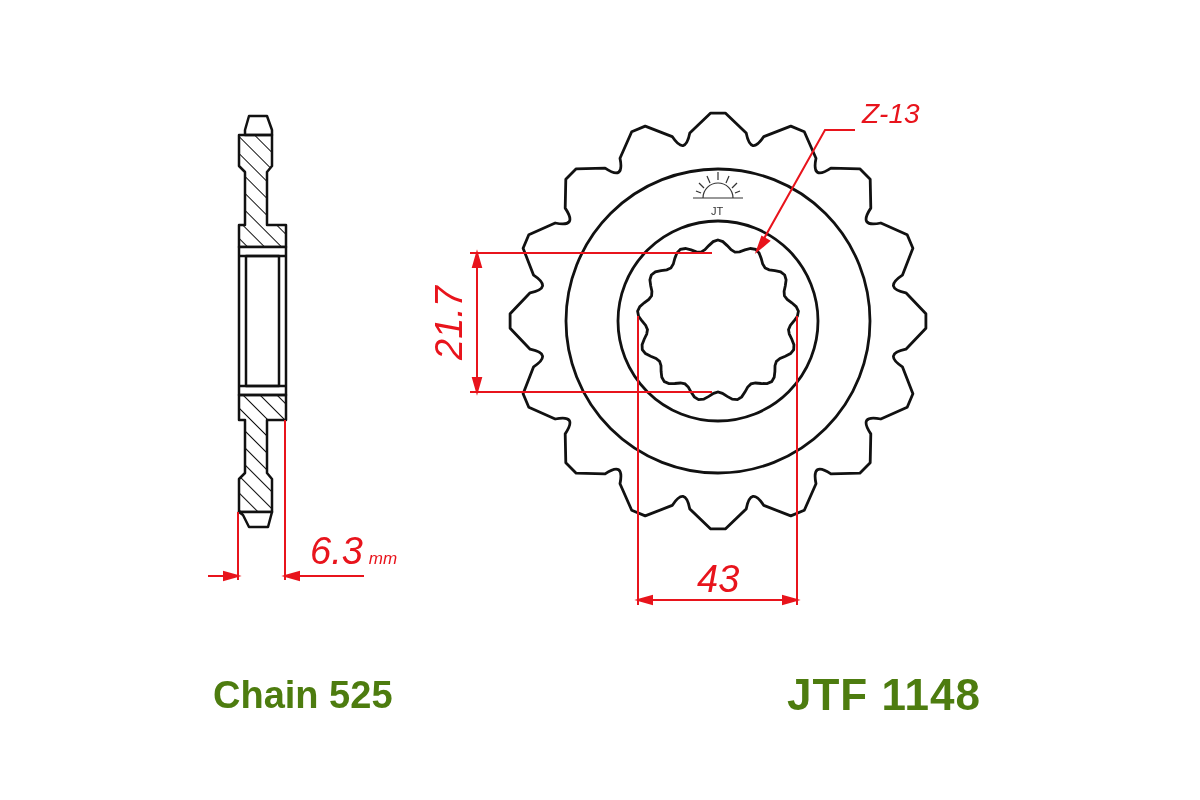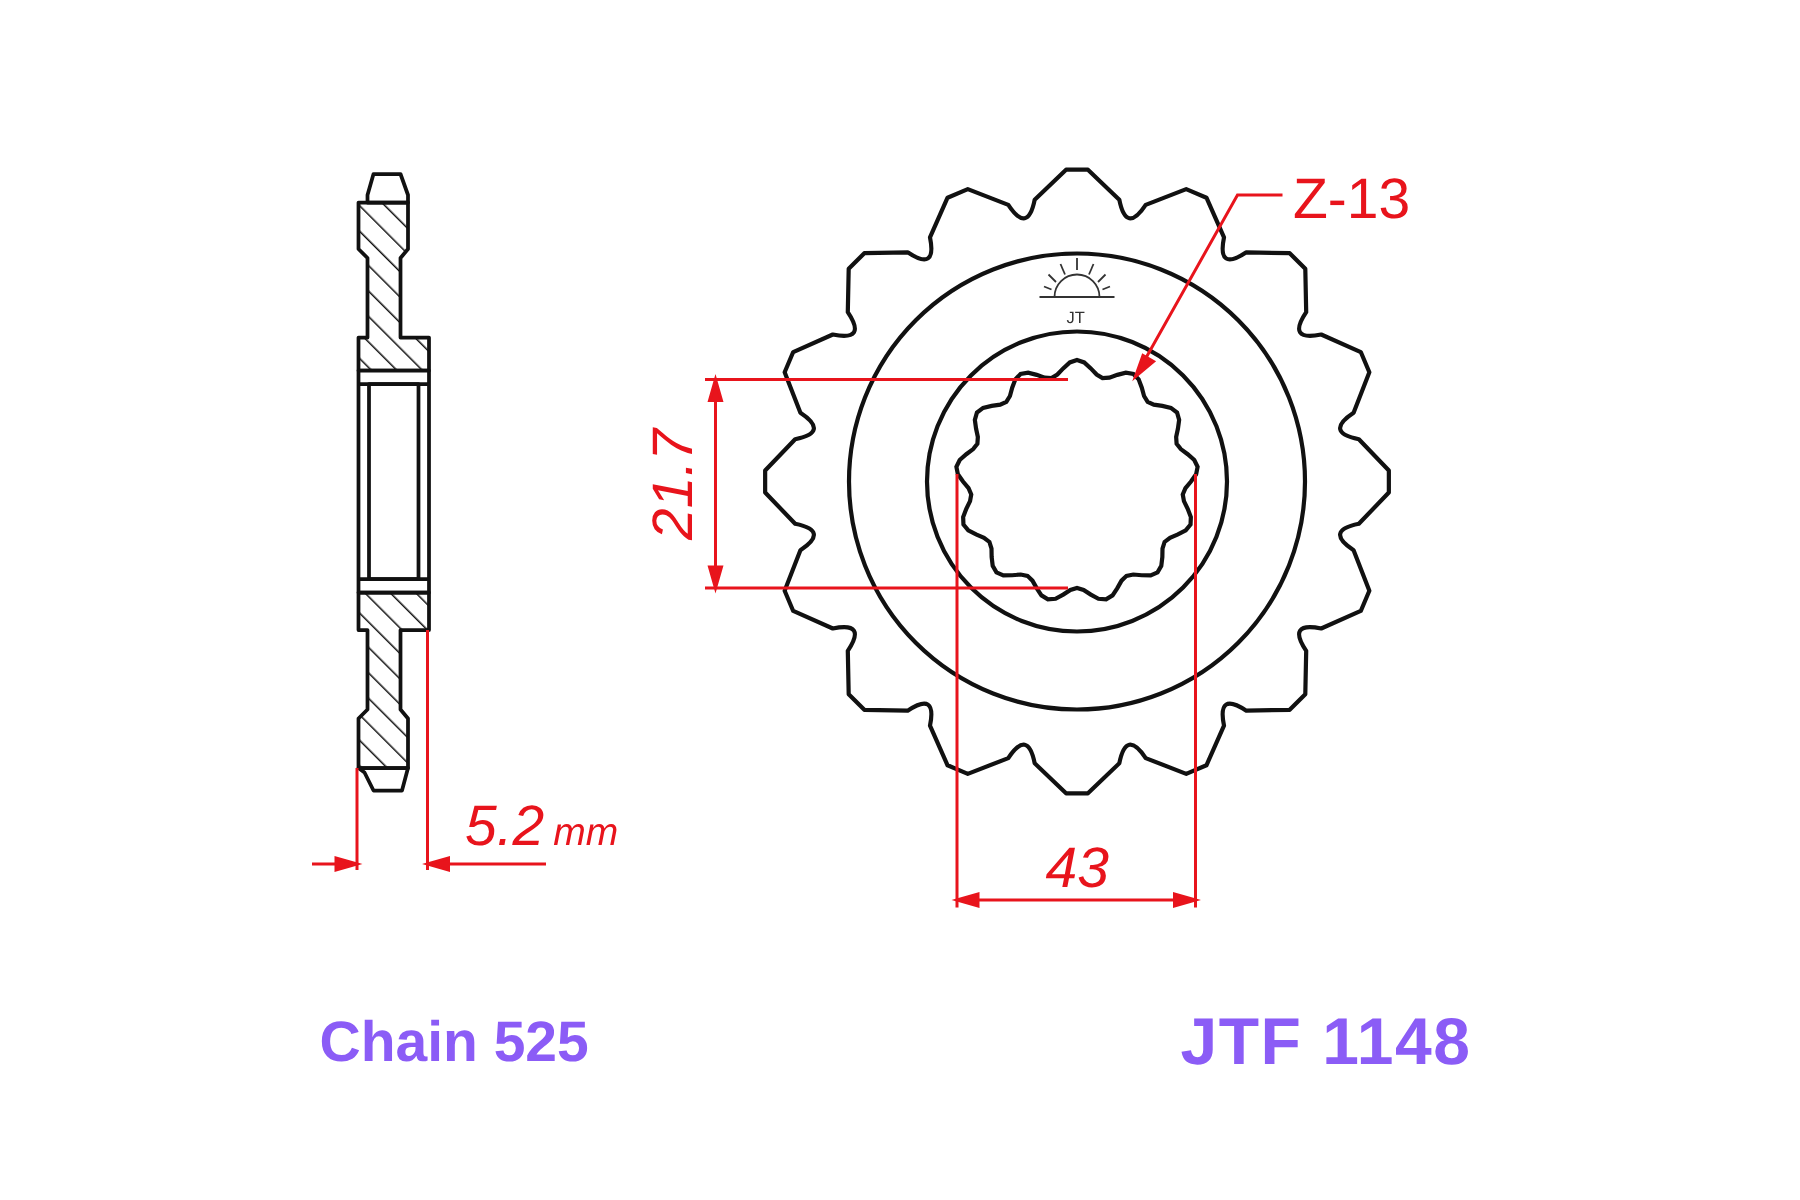--- a/index.html
+++ b/index.html
@@ -1,25 +1,25 @@
 <!DOCTYPE html>
 <html><head>
   <meta charset="utf-8">
   <style>
     html, body { margin: 0; padding: 0; background: #ffffff; }
     body { width: 1200px; height: 800px; position: relative; overflow: hidden; }
     .canvas { position: absolute; left: 0; top: 0; width: 1200px; height: 800px; }
     .lbl { position: absolute; font-family: "Liberation Sans", sans-serif; white-space: nowrap; line-height: 1; }
     .red { color: #e8141c; }
-    .blk { color: #8b5cf6; font-weight: bold; }
+    .blk { color: #4d7c0f; font-weight: bold; }
     .chain { left: 213px; top: 676px; font-size: 38px; }
     .part { left: 787px; top: 673px; font-size: 44px; letter-spacing: 1px; }
-    .z13 { left: 862px; top: 114px; font-size: 38px; }
+    .z13 { left: 862px; top: 100px; font-size: 28px; font-style: italic; }
     .dim85 { left: 310px; top: 532px; font-size: 38px; font-style: italic; }
-    .dim85 .unit { font-size: 26px; margin-left: 6px; }
+    .dim85 .unit { font-size: 17px; margin-left: 6px; }
     .dim25 { left: 697px; top: 560px; font-size: 38px; font-style: italic; }
     .dim217 { left: 430px; top: 360px; font-size: 38px; font-style: italic; transform: rotate(-90deg); transform-origin: 0 0; }
   </style>
 </head>
 <body>
 
 <svg class="canvas" viewBox="0 0 1200 800" xmlns="http://www.w3.org/2000/svg">
   <defs>
     <pattern id="hatch" patternUnits="userSpaceOnUse" width="12" height="12" patternTransform="rotate(-45)">
       <line x1="0" y1="0" x2="0" y2="12" stroke="#111" stroke-width="2"></line>
@@ -89,17 +89,17 @@
     <polygon points="797,600 783,596 783,604"></polygon>
   </g>
 
   <g stroke="#e8141c" stroke-width="2" fill="#e8141c">
     <polyline points="757,251 825,130 855,130" fill="none"></polyline>
     <polygon points="757,251 762,237 769,241"></polygon>
   </g>
 </svg>
 
 <div class="lbl red z13">Z-13</div>
-<div class="lbl red dim85"><span>5.2</span><span class="unit">mm</span></div>
+<div class="lbl red dim85"><span>6.3</span><span class="unit">mm</span></div>
 <div class="lbl red dim217">21.7</div>
 <div class="lbl red dim25">43</div>
 <div class="lbl blk chain">Chain 525</div>
 <div class="lbl blk part">JTF 1148</div>
 
 </body></html>

